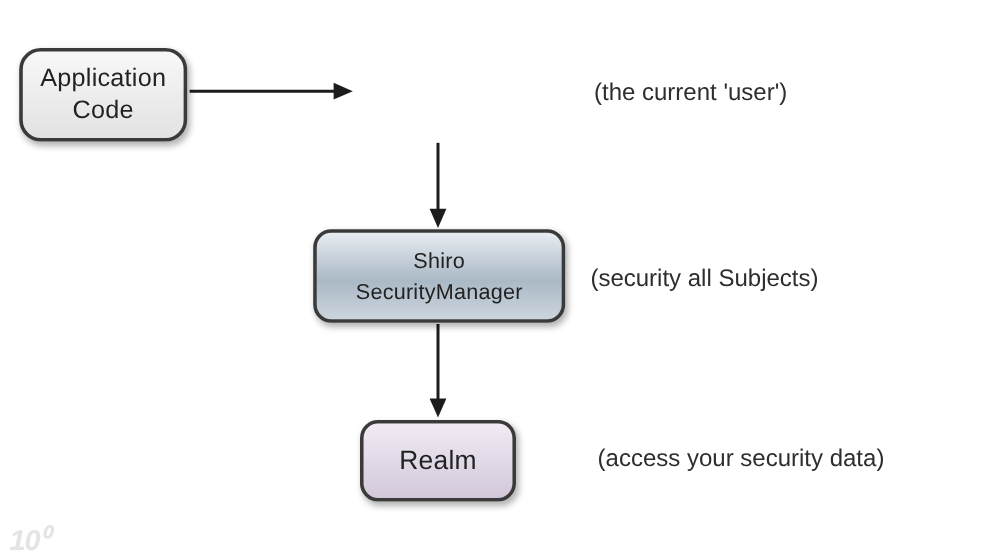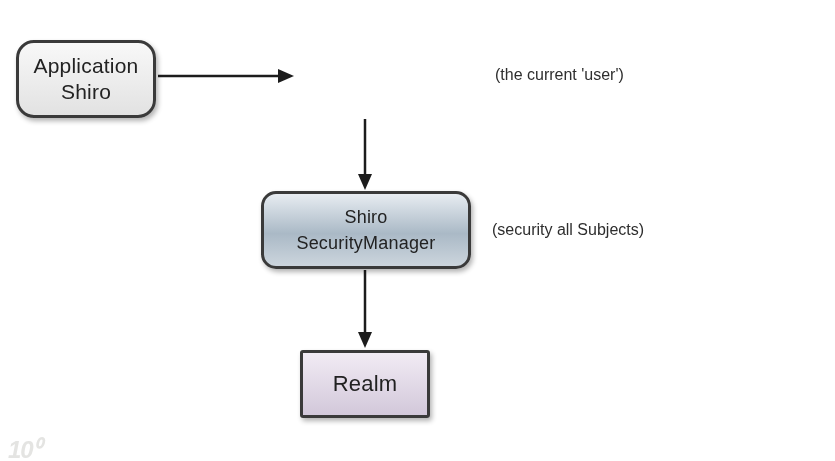--- a/index.html
+++ b/index.html
@@ -35,28 +35,28 @@
     font-size:22px;
   }
   .node-security-manager{
     left:261px;top:191px;width:210px;height:78px;
     border-radius:15px;
     background:linear-gradient(180deg,var(--security-manager-fill-top,#e7ecf1) 0%,var(--security-manager-fill-mid,#aab9c6) 55%,var(--security-manager-fill-bottom,#ccd5dd) 100%);
     font-size:18px;line-height:26px;
   }
   .node-realm{
     left:300px;top:350px;width:130px;height:68px;
-    border-radius:3px;
+    border-radius:15px;
     background:linear-gradient(180deg,var(--realm-fill-top,#f1ebf4) 0%,var(--realm-fill-bottom,#d2c8da) 100%);
     font-size:22px;
   }
   .annotation{
     position:absolute;
     color:var(--annotation-text,#2e2e2e);
-    font-size:16px;
+    font-size:20px;
     white-space:nowrap;
   }
   .annotation-subject{left:495px;top:66px;}
   .annotation-security{left:492px;top:221px;}
   .annotation-realm{left:498px;top:371px;}
   .arrows{position:absolute;left:0;top:0;width:835px;height:461px;pointer-events:none;}
   .arrow-line{stroke:var(--arrow,#1c1c1c);stroke-width:2.5;}
   .arrow-head{fill:var(--arrow,#1c1c1c);}
   .watermark{
     position:absolute;left:8px;top:436px;height:24px;
@@ -89,30 +89,31 @@
       <polygon class="arrow-head" points="365,190 358,174 372,174"></polygon>
     </g>
 
     <g>
       <line class="arrow-line" x1="365" y1="270" x2="365" y2="334"></line>
       <polygon class="arrow-head" points="365,348 358,332 372,332"></polygon>
     </g>
   </svg>
 
   <div class="node node-app-code">Application
-Shiro</div>
+Code</div>
 
 
   <div class="node node-security-manager">Shiro
 SecurityManager</div>
 
   <div class="node node-realm">Realm</div>
 
   <div class="annotation annotation-subject">(the current 'user')</div>
 
   <div class="annotation annotation-security">(security all Subjects)</div>
 
+  <div class="annotation annotation-realm">(access your security data)</div>
 
   <div class="watermark">
     <span class="watermark-logo">10⁰</span>
   </div>
 
 </div>
 
 </body></html>

